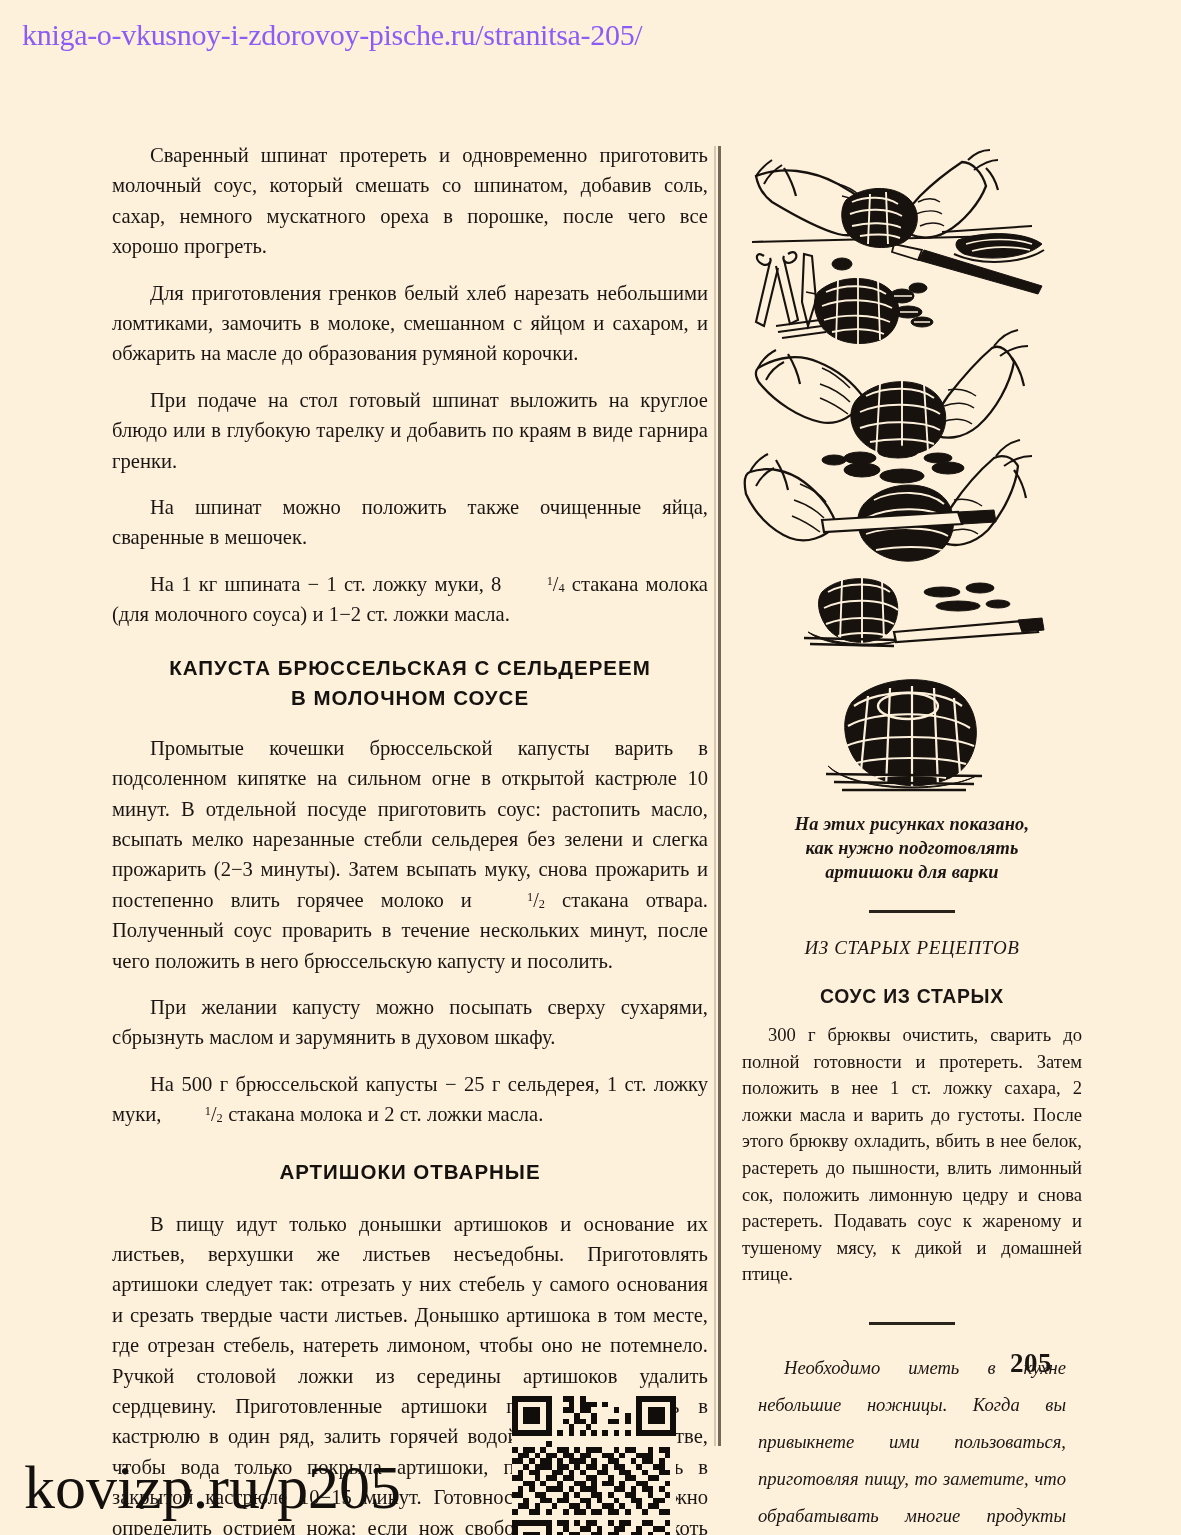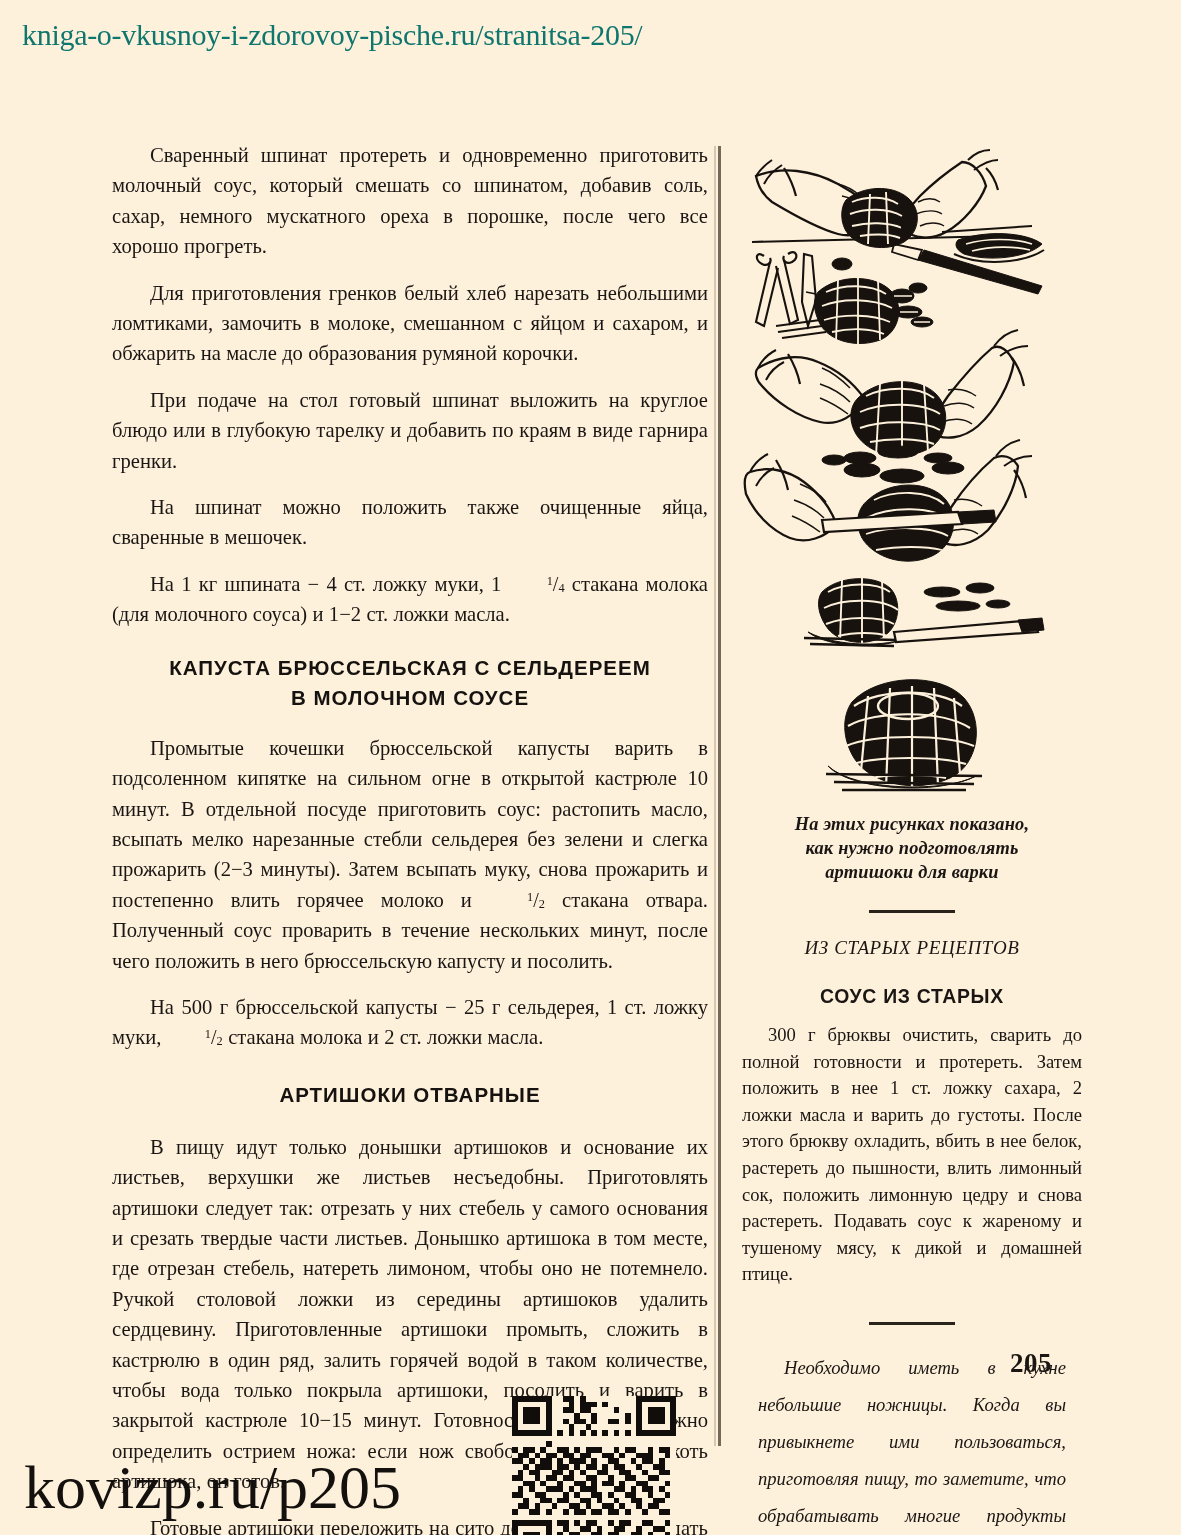--- a/index.html
+++ b/index.html
@@ -10,21 +10,21 @@
     color:#1b1613;
     position:relative;
     overflow:hidden;
   }
   .page{position:absolute;inset:0;}
 
   
   .top-url{
     position:absolute;left:22px;top:18px;
     font-size:30px;letter-spacing:-0.3px;
-    color:#0f766e;white-space:nowrap;
+    color:#8b5cf6;white-space:nowrap;
   }
 
   
   .scan{position:absolute;left:0;top:78px;width:1181px;height:1380px;padding-left:44px;}
 
   .divider{
     position:absolute;left:718px;top:68px;width:3px;height:1300px;
     background:#5d5243;opacity:.85;
   }
   .divider:before{
@@ -147,29 +147,30 @@
 
     <div class="divider"></div>
 
     <div class="maincol">
 
       <p class="body">Сваренный шпинат протереть и одновременно приготовить молочный соус, который смешать со шпинатом, добавив соль, сахар, немного мускатного ореха в порошке, после чего все хорошо прогреть.</p>
       <p class="body">Для приготовления гренков белый хлеб нарезать небольшими ломтиками, замочить в молоке, смешанном с яйцом и сахаром, и обжарить на масле до образования румяной корочки.</p>
       <p class="body">При подаче на стол готовый шпинат выложить на круглое блюдо или в глубокую тарелку и добавить по краям в виде гарнира гренки.</p>
       <p class="body">На шпинат можно положить также очищенные яйца, сваренные в мешочек.</p>
 
-      <p class="body"><span>На 1 кг шпината − 4 ст. ложку муки, 1 </span><span class="frac"><sup>1</sup><span class="sl">/</span><sub>4</sub></span><span> стакана молока (для молочного соуса) и 1−2 ст. ложки масла.</span></p>
+      <p class="body"><span>На 1 кг шпината − 1 ст. ложку муки, 8 </span><span class="frac"><sup>1</sup><span class="sl">/</span><sub>4</sub></span><span> стакана молока (для молочного соуса) и 1−2 ст. ложки масла.</span></p>
 
       <h2 class="recipe">
         <span>КАПУСТА БРЮССЕЛЬСКАЯ С СЕЛЬДЕРЕЕМ</span><br>
         <span>В МОЛОЧНОМ СОУСЕ</span>
       </h2>
 
       <p class="body"><span>Промытые кочешки брюссельской капусты варить в подсоленном кипятке на сильном огне в открытой кастрюле 10 минут. В отдельной посуде приготовить соус: растопить масло, всыпать мелко нарезанные стебли сельдерея без зелени и слегка прожарить (2−3 минуты). Затем всыпать муку, снова прожарить и постепенно влить горячее молоко и </span><span class="frac"><sup>1</sup><span class="sl">/</span><sub>2</sub></span><span> стакана отвара. Полученный соус проварить в течение нескольких минут, после чего положить в него брюссельскую капусту и посолить.</span></p>
 
+      <p class="body">При желании капусту можно посыпать сверху сухарями, сбрызнуть маслом и зарумянить в духовом шкафу.</p>
 
       <p class="body"><span>На 500 г брюссельской капусты − 25 г сельдерея, 1 ст. ложку муки, </span><span class="frac"><sup>1</sup><span class="sl">/</span><sub>2</sub></span><span> стакана молока и 2 ст. ложки масла.</span></p>
 
       <h2 class="recipe tight">АРТИШОКИ ОТВАРНЫЕ</h2>
 
       <p class="body">В пищу идут только донышки артишоков и основание их листьев, верхушки же листьев несъедобны. Приготовлять артишоки следует так: отрезать у них стебель у самого основания и срезать твердые части листьев. Донышко артишока в том месте, где отрезан стебель, натереть лимоном, чтобы оно не потемнело. Ручкой столовой ложки из середины артишоков удалить сердцевину. Приготовленные артишоки промыть, сложить в кастрюлю в один ряд, залить горячей водой в таком количестве, чтобы вода только покрыла артишоки, посолить и варить в закрытой кастрюле 10−15 минут. Готовность артишоков можно определить острием ножа: если нож свободно входит в мякоть артишока, он готов.</p>
       <p class="body">Готовые артишоки переложить на сито донышками вверх, дать стечь воде, затем поместить их на блюдо, на которое предварительно положить сложенную конвертом салфетку. Артишоки надо класть в один ряд, украсив их веточками зелени.</p>
 
     </div>
 

